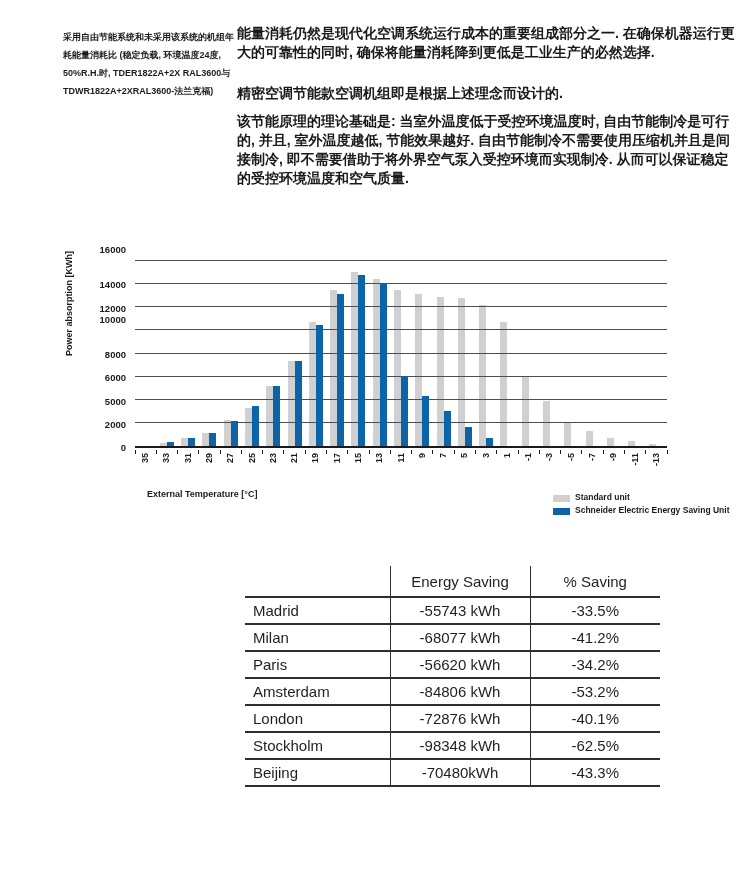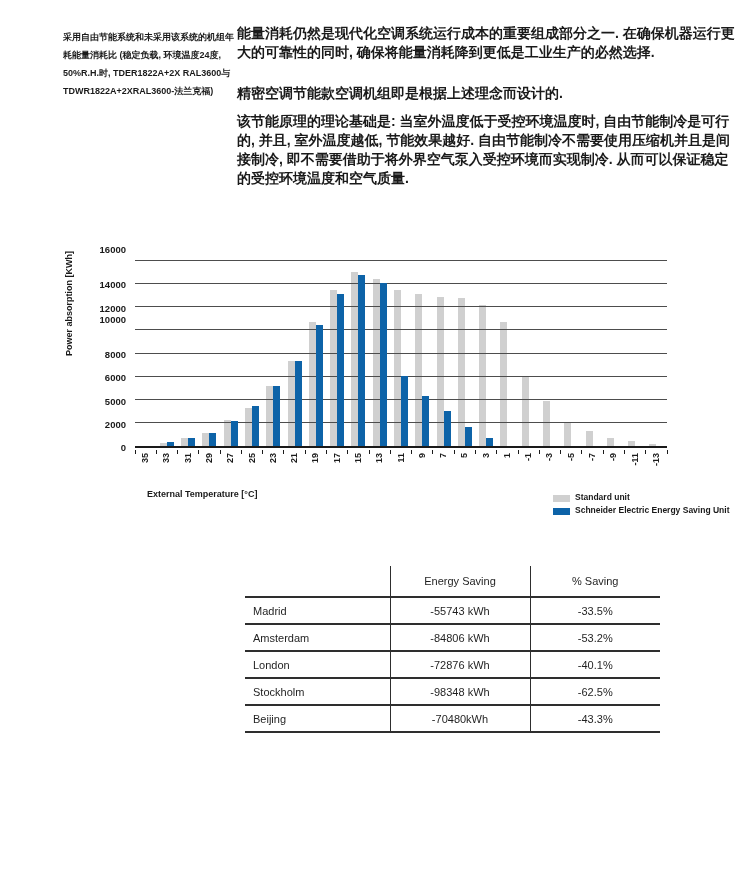--- a/index.html
+++ b/index.html
@@ -46,21 +46,21 @@
   .legend .swatch { width:17px; height:7px; margin-right:5px; display:inline-block; }
   .legend .ltext { font-size:8.5px; font-weight:700; white-space:nowrap; }
 
   
   .table-wrap { position:absolute; left:245px; top:566px; }
   table.savings { border-collapse:collapse; table-layout:fixed; }
   table.savings col.c-city   { width:145px; }
   table.savings col.c-energy { width:140px; }
   table.savings col.c-saving { width:130px; }
   table.savings th, table.savings td {
-      border-bottom:2px solid #2e2e2e; font-size:11px; font-weight:400;
+      border-bottom:2px solid #2e2e2e; font-size:15px; font-weight:400;
       height:27px; padding:0 8px; color:#1f1f1f; }
   table.savings th { height:31px; }
   table.savings .cell-city { text-align:left; }
   table.savings .cell-energy, table.savings .cell-saving {
       text-align:center; border-left:1.5px solid #2e2e2e; }
 </style>
 </head>
 <body>
 
 <div class="page">
@@ -335,20 +335,30 @@
           <th class="cell-saving">% Saving</th>
         </tr>
       </thead>
       <tbody>
           <tr>
             <td class="cell-city">Madrid</td>
             <td class="cell-energy">-55743 kWh</td>
             <td class="cell-saving">-33.5%</td>
           </tr>
           <tr>
+            <td class="cell-city">Milan</td>
+            <td class="cell-energy">-68077 kWh</td>
+            <td class="cell-saving">-41.2%</td>
+          </tr>
+          <tr>
+            <td class="cell-city">Paris</td>
+            <td class="cell-energy">-56620 kWh</td>
+            <td class="cell-saving">-34.2%</td>
+          </tr>
+          <tr>
             <td class="cell-city">Amsterdam</td>
             <td class="cell-energy">-84806 kWh</td>
             <td class="cell-saving">-53.2%</td>
           </tr>
           <tr>
             <td class="cell-city">London</td>
             <td class="cell-energy">-72876 kWh</td>
             <td class="cell-saving">-40.1%</td>
           </tr>
           <tr>

